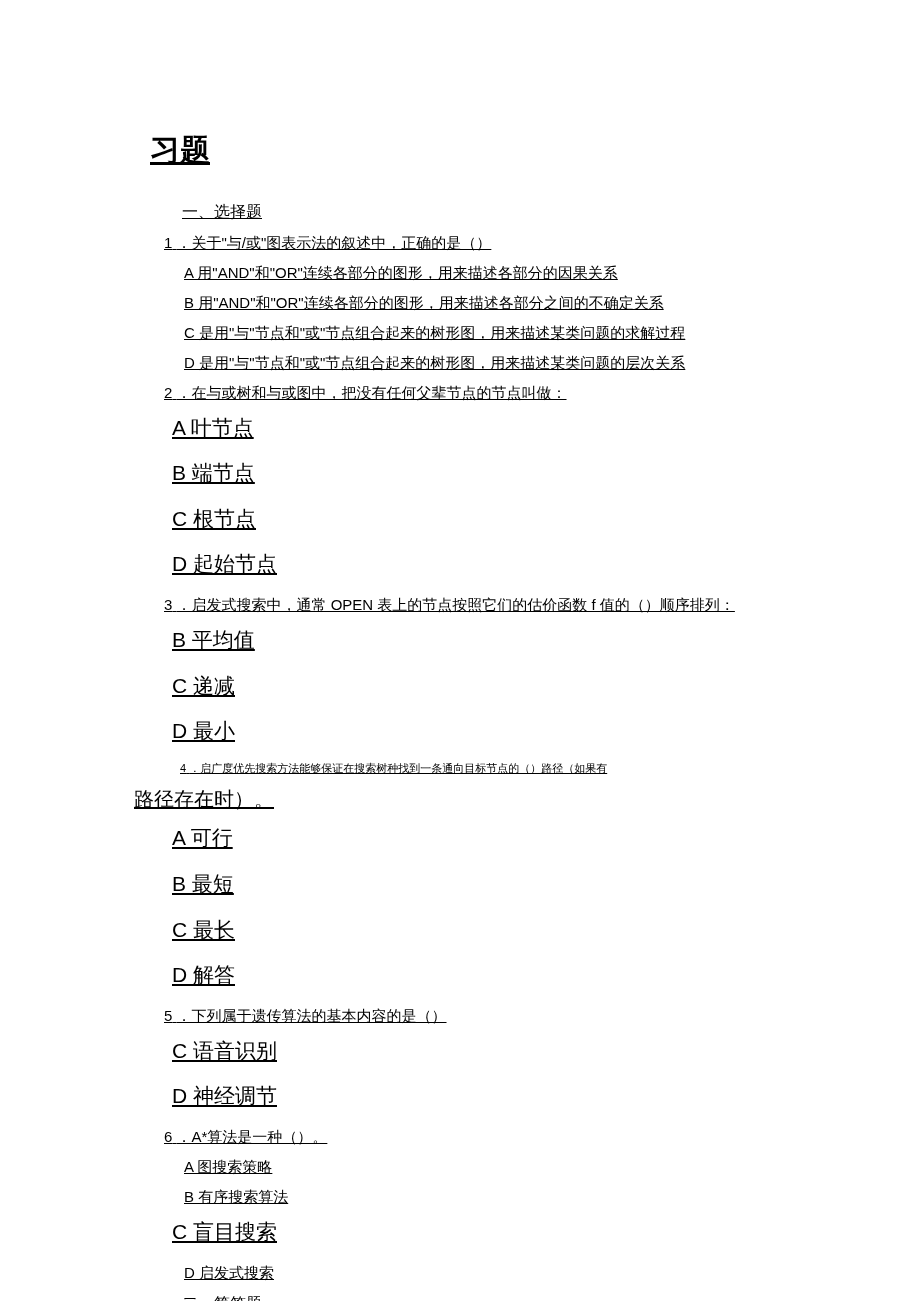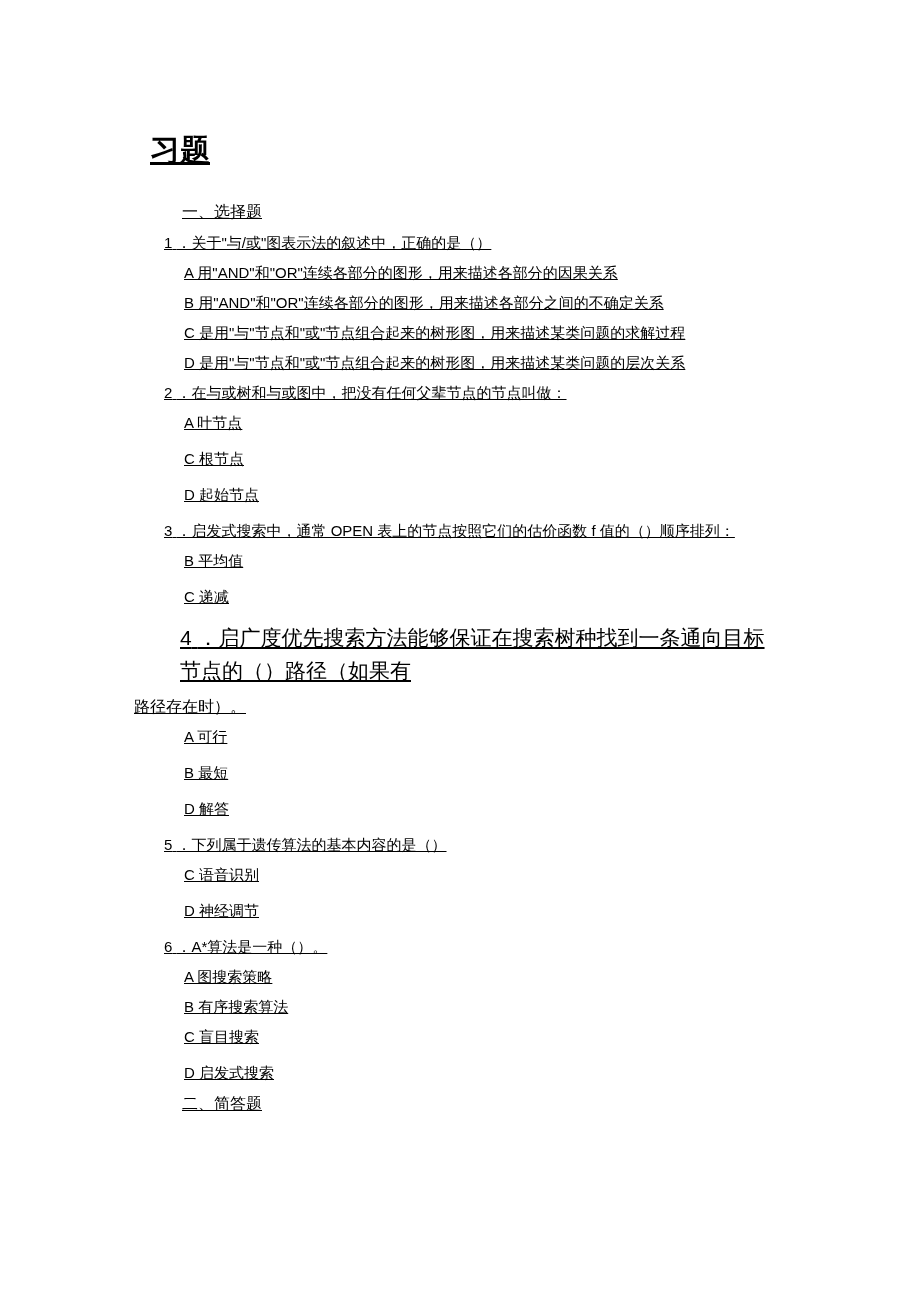--- a/index.html
+++ b/index.html
@@ -30,40 +30,40 @@
     margin-bottom: 6px;
     line-height: 1.6;
   }
   .question {
     font-size: 15px;
     margin-left: 14px;
     margin-bottom: 6px;
     line-height: 1.6;
   }
   .question-indented {
-    font-size: 21px;
+    font-size: 11px;
     margin-left: 30px;
     margin-bottom: 6px;
     line-height: 1.6;
   }
   .wrap-line {
-    font-size: 16px;
+    font-size: 20px;
     margin-left: -16px;
     margin-bottom: 6px;
     line-height: 1.6;
   }
   .option {
     font-size: 15px;
     margin-left: 34px;
     margin-bottom: 6px;
     line-height: 1.6;
   }
   .option-spaced {
-    font-size: 15px;
-    margin-left: 34px;
+    font-size: 21px;
+    margin-left: 22px;
     margin-bottom: 12px;
     line-height: 1.6;
   }
   .gap-before {
     margin-top: 10px;
   }
 </style>
 </head>
 <body>
 
@@ -74,31 +74,34 @@
   <div class="section-header">一、选择题</div>
 
   <div class="question"><span>1</span> <span>．关于"与/或"图表示法的叙述中，正确的是（）</span></div>
   <div class="option">A 用"AND"和"OR"连续各部分的图形，用来描述各部分的因果关系</div>
   <div class="option">B 用"AND"和"OR"连续各部分的图形，用来描述各部分之间的不确定关系</div>
   <div class="option">C 是用"与"节点和"或"节点组合起来的树形图，用来描述某类问题的求解过程</div>
   <div class="option">D 是用"与"节点和"或"节点组合起来的树形图，用来描述某类问题的层次关系</div>
 
   <div class="question"><span>2</span> <span>．在与或树和与或图中，把没有任何父辈节点的节点叫做：</span></div>
   <div class="option-spaced">A 叶节点</div>
+  <div class="option-spaced">B 端节点</div>
   <div class="option-spaced">C 根节点</div>
   <div class="option-spaced">D 起始节点</div>
 
   <div class="question gap-before"><span>3</span> <span>．启发式搜索中，通常 OPEN 表上的节点按照它们的估价函数 f 值的（）顺序排列：</span></div>
   <div class="option-spaced">B 平均值</div>
   <div class="option-spaced">C 递减</div>
+  <div class="option-spaced">D 最小</div>
 
   <div class="question-indented gap-before"><span>4</span> <span>．启广度优先搜索方法能够保证在搜索树种找到一条通向目标节点的（）路径（如果有</span></div>
   <div class="wrap-line">路径存在时）。</div>
   <div class="option-spaced">A 可行</div>
   <div class="option-spaced">B 最短</div>
+  <div class="option-spaced">C 最长</div>
   <div class="option-spaced">D 解答</div>
 
   <div class="question gap-before"><span>5</span> <span>．下列属于遗传算法的基本内容的是（）</span></div>
   <div class="option-spaced">C 语音识别</div>
   <div class="option-spaced">D 神经调节</div>
 
   <div class="question gap-before"><span>6</span> <span>．A*算法是一种（）。</span></div>
   <div class="option">A 图搜索策略</div>
   <div class="option">B 有序搜索算法</div>
   <div class="option-spaced">C 盲目搜索</div>

